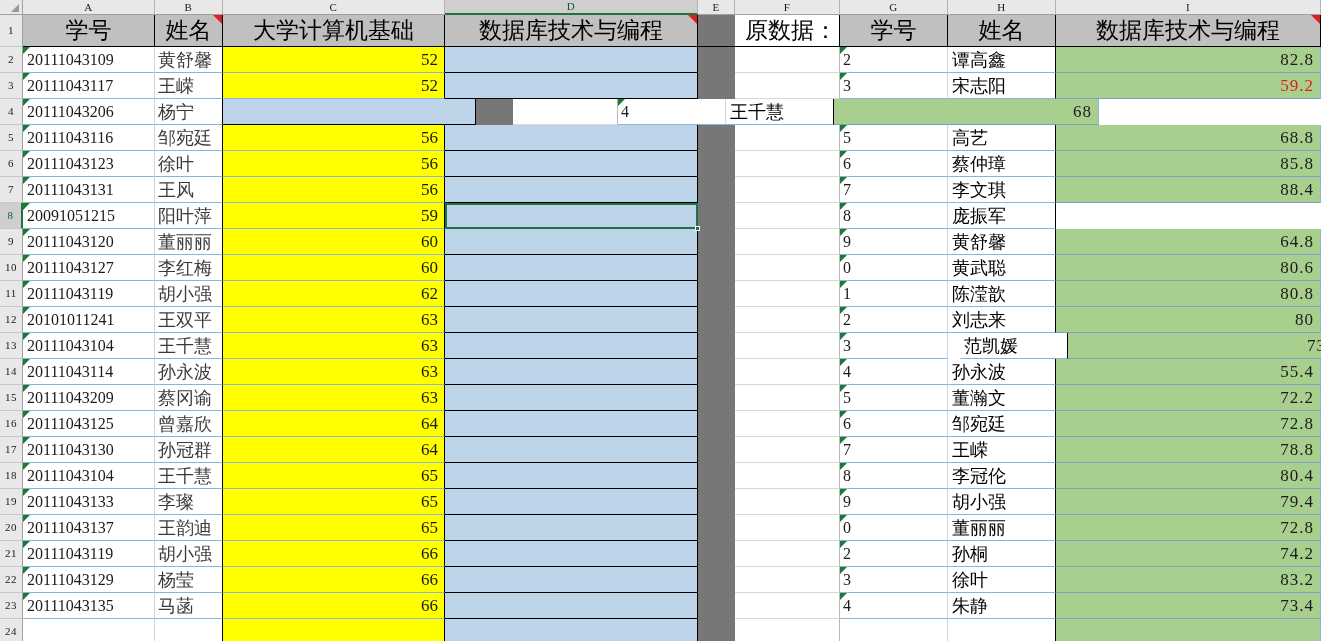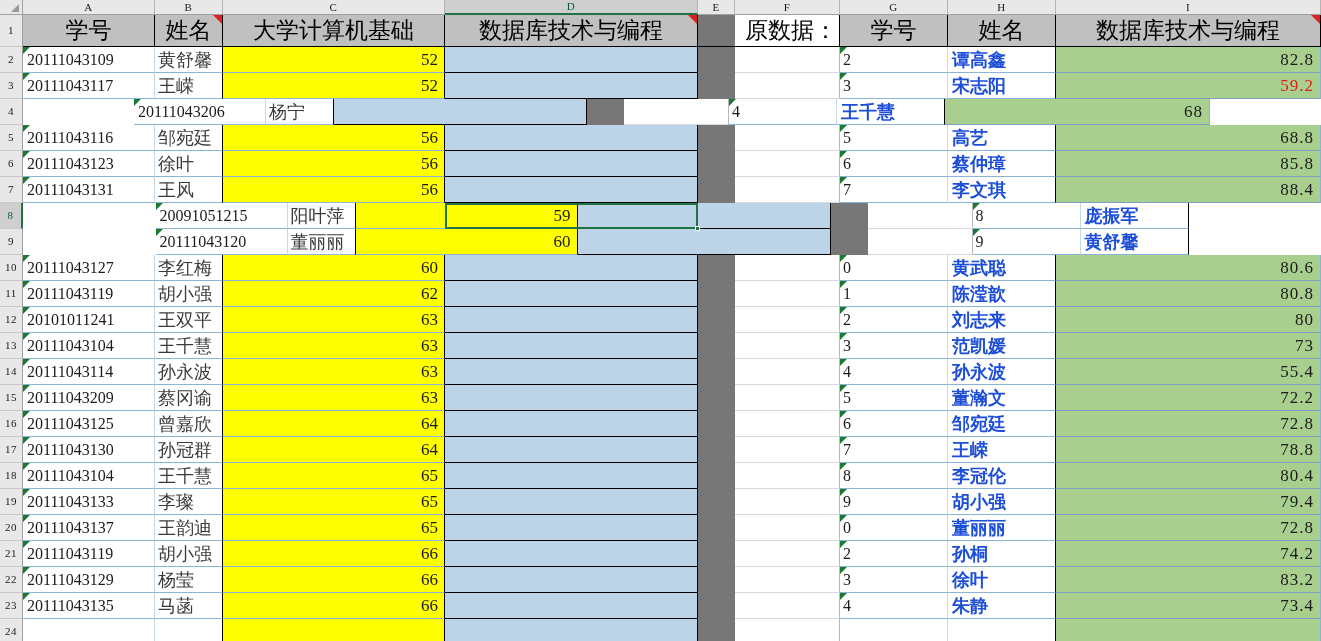--- a/index.html
+++ b/index.html
@@ -89,21 +89,21 @@
     border-right: 2px solid #217346;
   }
 
   
   .grid {
     position: absolute;
     top: 15px; left: 23px;
     width: 1298px;
     z-index: 1;
   }
-  .row { display: flex; width: 1298px; justify-content: center; }
+  .row { display: flex; width: 1056px; }
   .cell {
     flex: 0 0 auto;
     position: relative;
     overflow: hidden;
     white-space: nowrap;
     font-family: "Liberation Serif", "DejaVu Serif", serif;
     color: #1b1b1b;
     display: flex;
     align-items: center;
   }
@@ -191,22 +191,21 @@
     padding-left: 3px;
     font-size: 16px;
   }
   .c-gname {
     background: #ffffff;
     border-bottom: 1px solid #8ab4d8;
     border-right: 1px solid #000000;
     justify-content: flex-start;
     padding-left: 4px;
     font-size: 18px;
-    color: #1d4ed8;
-    font-weight: bold;
+    color: #000000;
   }
   .c-green {
     background: #a9cf8f;
     border-bottom: 1px solid #7ca0c4;
     border-right: 1px solid #8ab4d8;
     justify-content: flex-end;
     padding-right: 6px;
     font-size: 17px;
     letter-spacing: 1px;
   }
@@ -366,20 +365,21 @@
       </div>
       <div class="row" style="height: 26px;">
         <div class="cell c-id" style="width: 132px; height: 26px;"><div class="grn-tri"></div>20111043120</div>
         <div class="cell c-name" style="width: 68px; height: 26px;">董丽丽</div>
         <div class="cell c-yellow" style="width: 222px; height: 26px;">60</div>
         <div class="cell c-blue" style="width: 253px; height: 26px;"></div>
         <div class="cell c-gray" style="width: 37px; height: 26px;"></div>
         <div class="cell c-white" style="width: 105px; height: 26px;"></div>
         <div class="cell c-gid" style="width: 108px; height: 26px;"><div class="grn-tri"></div>9</div>
         <div class="cell c-gname" style="width: 108px; height: 26px;">黄舒馨</div>
+        <div class="cell c-green" style="width: 265px; height: 26px;">64.8</div>
       </div>
       <div class="row" style="height: 26px;">
         <div class="cell c-id" style="width: 132px; height: 26px;"><div class="grn-tri"></div>20111043127</div>
         <div class="cell c-name" style="width: 68px; height: 26px;">李红梅</div>
         <div class="cell c-yellow" style="width: 222px; height: 26px;">60</div>
         <div class="cell c-blue" style="width: 253px; height: 26px;"></div>
         <div class="cell c-gray" style="width: 37px; height: 26px;"></div>
         <div class="cell c-white" style="width: 105px; height: 26px;"></div>
         <div class="cell c-gid" style="width: 108px; height: 26px;"><div class="grn-tri"></div>0</div>
         <div class="cell c-gname" style="width: 108px; height: 26px;">黄武聪</div>
@@ -408,21 +408,21 @@
         <div class="cell c-green" style="width: 265px; height: 26px;">80</div>
       </div>
       <div class="row" style="height: 26px;">
         <div class="cell c-id" style="width: 132px; height: 26px;"><div class="grn-tri"></div>20111043104</div>
         <div class="cell c-name" style="width: 68px; height: 26px;">王千慧</div>
         <div class="cell c-yellow" style="width: 222px; height: 26px;">63</div>
         <div class="cell c-blue" style="width: 253px; height: 26px;"></div>
         <div class="cell c-gray" style="width: 37px; height: 26px;"></div>
         <div class="cell c-white" style="width: 105px; height: 26px;"></div>
         <div class="cell c-gid" style="width: 108px; height: 26px;"><div class="grn-tri"></div>3</div>
-        <div class="cell c-gname" style="width: 108px; height: 26px;">范凯媛</div>
+        <div class="cell c-gname" style="width: 108px; height: 26px; margin-left: 12px;">范凯媛</div>
         <div class="cell c-green" style="width: 265px; height: 26px;">73</div>
       </div>
       <div class="row" style="height: 26px;">
         <div class="cell c-id" style="width: 132px; height: 26px;"><div class="grn-tri"></div>20111043114</div>
         <div class="cell c-name" style="width: 68px; height: 26px;">孙永波</div>
         <div class="cell c-yellow" style="width: 222px; height: 26px;">63</div>
         <div class="cell c-blue" style="width: 253px; height: 26px;"></div>
         <div class="cell c-gray" style="width: 37px; height: 26px;"></div>
         <div class="cell c-white" style="width: 105px; height: 26px;"></div>
         <div class="cell c-gid" style="width: 108px; height: 26px;"><div class="grn-tri"></div>4</div>

